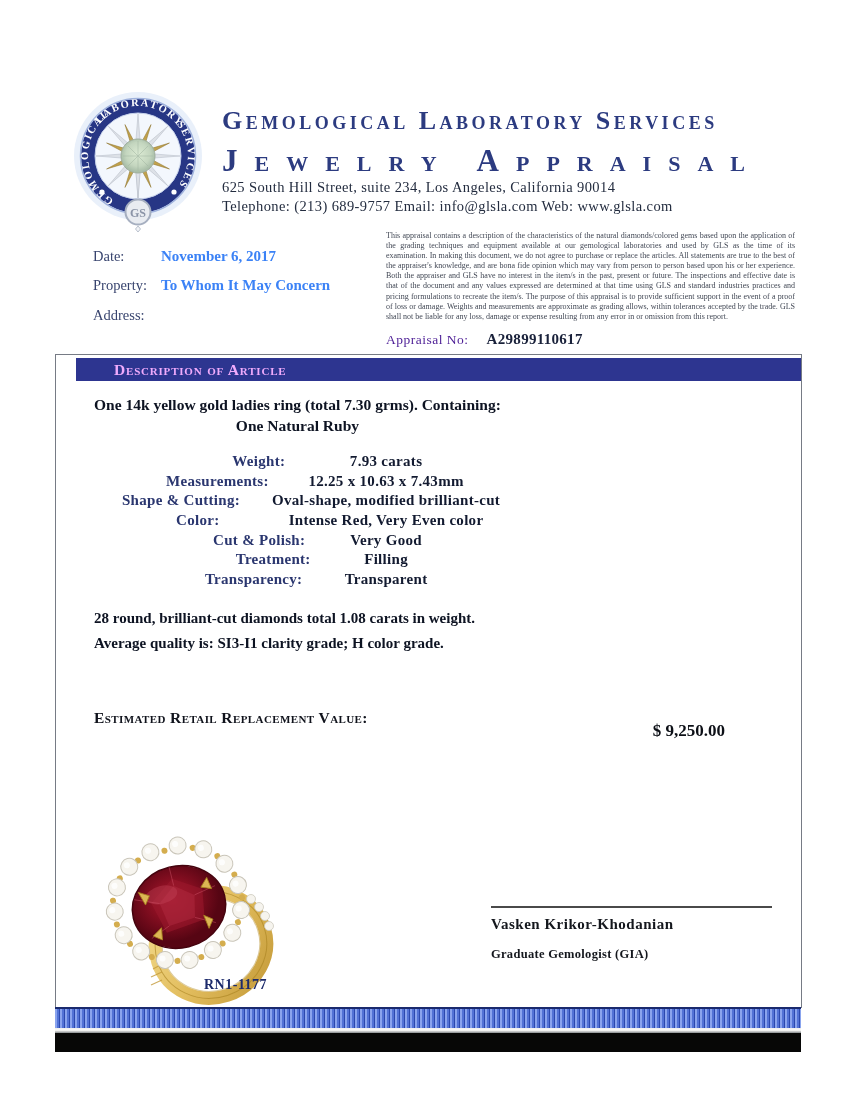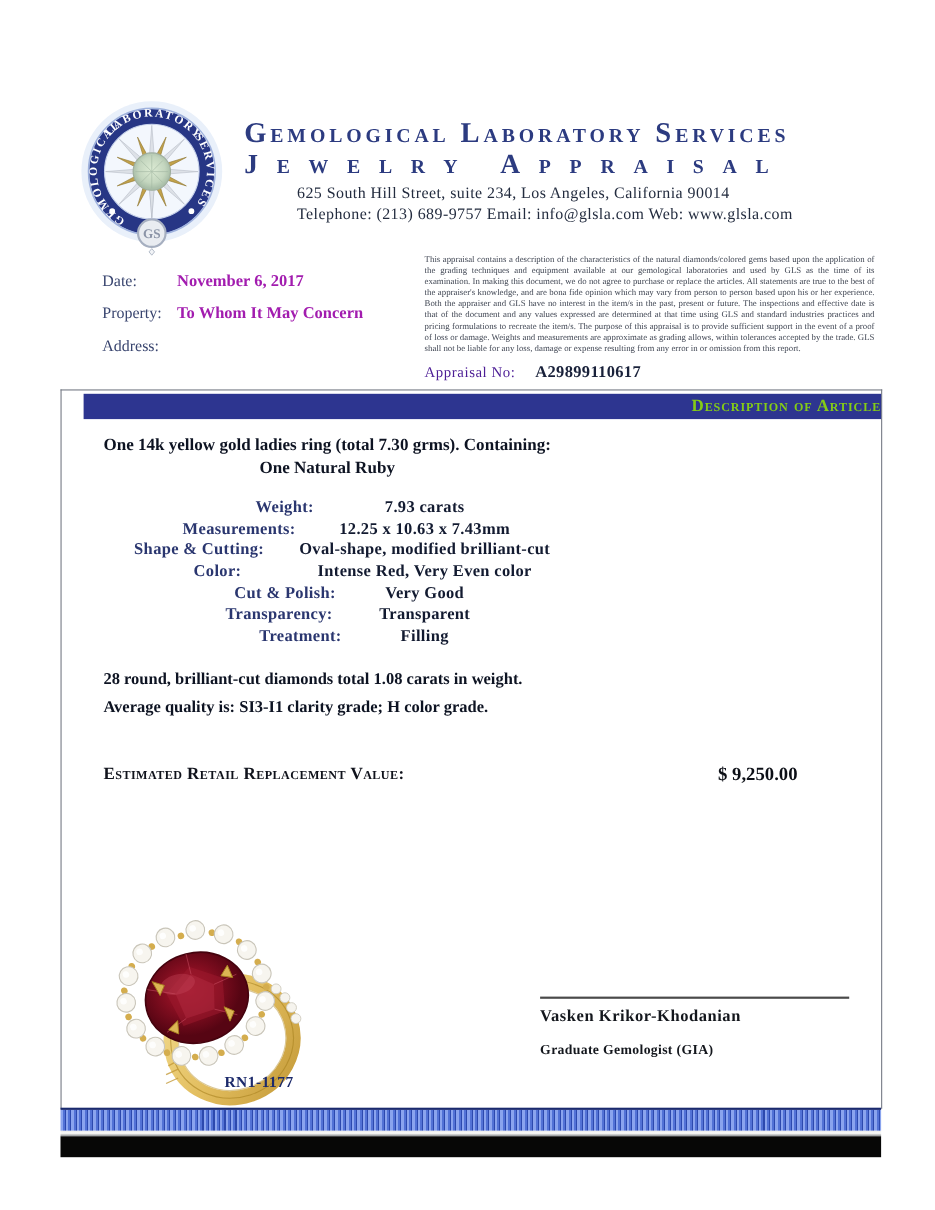--- a/index.html
+++ b/index.html
@@ -8,62 +8,62 @@
     font-family:"Liberation Serif", serif;color:#111;
   }
   
   .logo-wrap{position:absolute;left:70px;top:88px;width:140px;height:146px;}
   .header-text{position:absolute;left:222px;top:106px;width:580px;}
   .org-title{
     font-size:26px;font-weight:bold;color:#2c3b80;letter-spacing:3.5px;
     font-variant:small-caps;white-space:nowrap;line-height:30px;
   }
   .org-subtitle{
-    font-size:25px;font-weight:bold;color:#2c3b80;letter-spacing:17px;
-    font-variant:small-caps;white-space:nowrap;line-height:26px;margin-top:1px;
+    font-size:31px;font-weight:bold;color:#2c3b80;letter-spacing:17px;
+    font-variant:small-caps;white-space:nowrap;line-height:26px;margin-top:12px;
   }
   .org-address,.org-contact{
-    font-size:14.5px;color:#232c3f;letter-spacing:0.4px;line-height:17px;margin-top:2px;white-space:nowrap;margin-left:48px;
+    font-size:14.5px;color:#232c3f;letter-spacing:0.4px;line-height:17px;margin-top:2px;white-space:nowrap;
   }
   .org-address{margin-top:5px;}
   
   .meta-row{position:absolute;left:93px;white-space:nowrap;}
   .meta-label{display:inline-block;width:64px;font-size:14.5px;color:#39456f;}
-  .meta-value{font-size:15px;font-weight:bold;color:#a21caf;}
+  .meta-value{font-size:15px;font-weight:bold;color:#3b82f6;}
   .disclaimer{
     position:absolute;left:386px;top:231px;width:409px;
     font-size:8px;line-height:10.1px;text-align:justify;color:#424855;
   }
   .appraisal-row{position:absolute;left:386px;top:330px;white-space:nowrap;}
   .appraisal-label{font-size:13.5px;color:#4c1d95;letter-spacing:0.5px;}
   .appraisal-value{font-size:15px;font-weight:bold;color:#19213a;margin-left:14px;letter-spacing:0.3px;}
   
   .content-box{
     position:absolute;left:55px;top:354px;width:745px;height:653px;
     border-top:1px solid #767b85;border-left:1px solid #767b85;border-right:1px solid #767b85;
   }
   .banner{
     position:absolute;left:20px;right:0;top:3px;height:23px;background:#2d3590;
   }
   .banner-text{
-    font-variant:small-caps;color:#84cc16;font-size:15.5px;font-weight:bold;
-    line-height:23px;padding-left:28px;letter-spacing:0.8px;text-align:right;
+    font-variant:small-caps;color:#f0abfc;font-size:15.5px;font-weight:bold;
+    line-height:23px;padding-left:38px;letter-spacing:0.8px;
   }
   .intro{position:absolute;left:38px;top:40px;font-size:15.5px;font-weight:bold;color:#0d1322;line-height:20.5px;text-align:center;}
   .specs{position:absolute;left:38px;top:97px;text-align:center;}
   .spec-row{height:19.7px;white-space:nowrap;}
   .spec-label{display:inline-block;width:174px;font-size:15px;font-weight:bold;color:#2a366f;letter-spacing:0.3px;}
   .spec-value{font-size:15px;font-weight:bold;color:#121a30;letter-spacing:0.3px;}
   .diamond-note{position:absolute;left:38px;top:251px;font-size:15px;font-weight:bold;color:#0d1322;line-height:24.5px;}
   .value-row{
     position:absolute;left:38px;right:76px;top:339px;
     display:flex;justify-content:space-between;align-items:center;
   }
   .value-label{font-variant:small-caps;font-size:15.5px;font-weight:bold;color:#10131c;letter-spacing:0.4px;}
-  .value-amount{font-size:17px;font-weight:bold;color:#0c0f16;}
+  .value-amount{font-size:17px;font-weight:bold;color:#0c0f16;margin-top:27px;}
   .ring-wrap{position:absolute;left:5px;top:478px;width:252px;height:174px;}
   .rn-label{position:absolute;left:148px;top:622px;font-size:14px;font-weight:bold;color:#1c2a6b;letter-spacing:0.5px;}
   .signature{position:absolute;left:435px;top:551px;width:281px;}
   .sig-line{border-top:2px solid #4a4a4a;height:0;}
   .sig-name{margin-top:8px;font-size:15px;font-weight:bold;color:#14171d;letter-spacing:0.5px;}
   .sig-role{margin-top:14px;font-size:12.5px;font-weight:bold;color:#14171d;letter-spacing:0.3px;}
   
   .stripe-bar{
     position:absolute;left:55px;top:1007px;width:746px;height:21px;
     border-top:2px solid #1a2a6e;box-sizing:border-box;
@@ -201,26 +201,26 @@
       </div>
       <div class="spec-row">
         <span class="spec-label">Color:</span>
         <span class="spec-value">Intense Red, Very Even color</span>
       </div>
       <div class="spec-row">
         <span class="spec-label">Cut &amp; Polish:</span>
         <span class="spec-value">Very Good</span>
       </div>
       <div class="spec-row">
+        <span class="spec-label">Treatment:</span>
+        <span class="spec-value">Filling</span>
+      </div>
+      <div class="spec-row">
         <span class="spec-label">Transparency:</span>
         <span class="spec-value">Transparent</span>
-      </div>
-      <div class="spec-row">
-        <span class="spec-label">Treatment:</span>
-        <span class="spec-value">Filling</span>
       </div>
     </div>
 
     <div class="diamond-note">
       <div>28 round, brilliant-cut diamonds total 1.08 carats in weight.</div>
       <div>Average quality is: SI3-I1 clarity grade; H color grade.</div>
     </div>
 
     <div class="value-row">
       <span class="value-label">Estimated Retail Replacement Value:</span>

